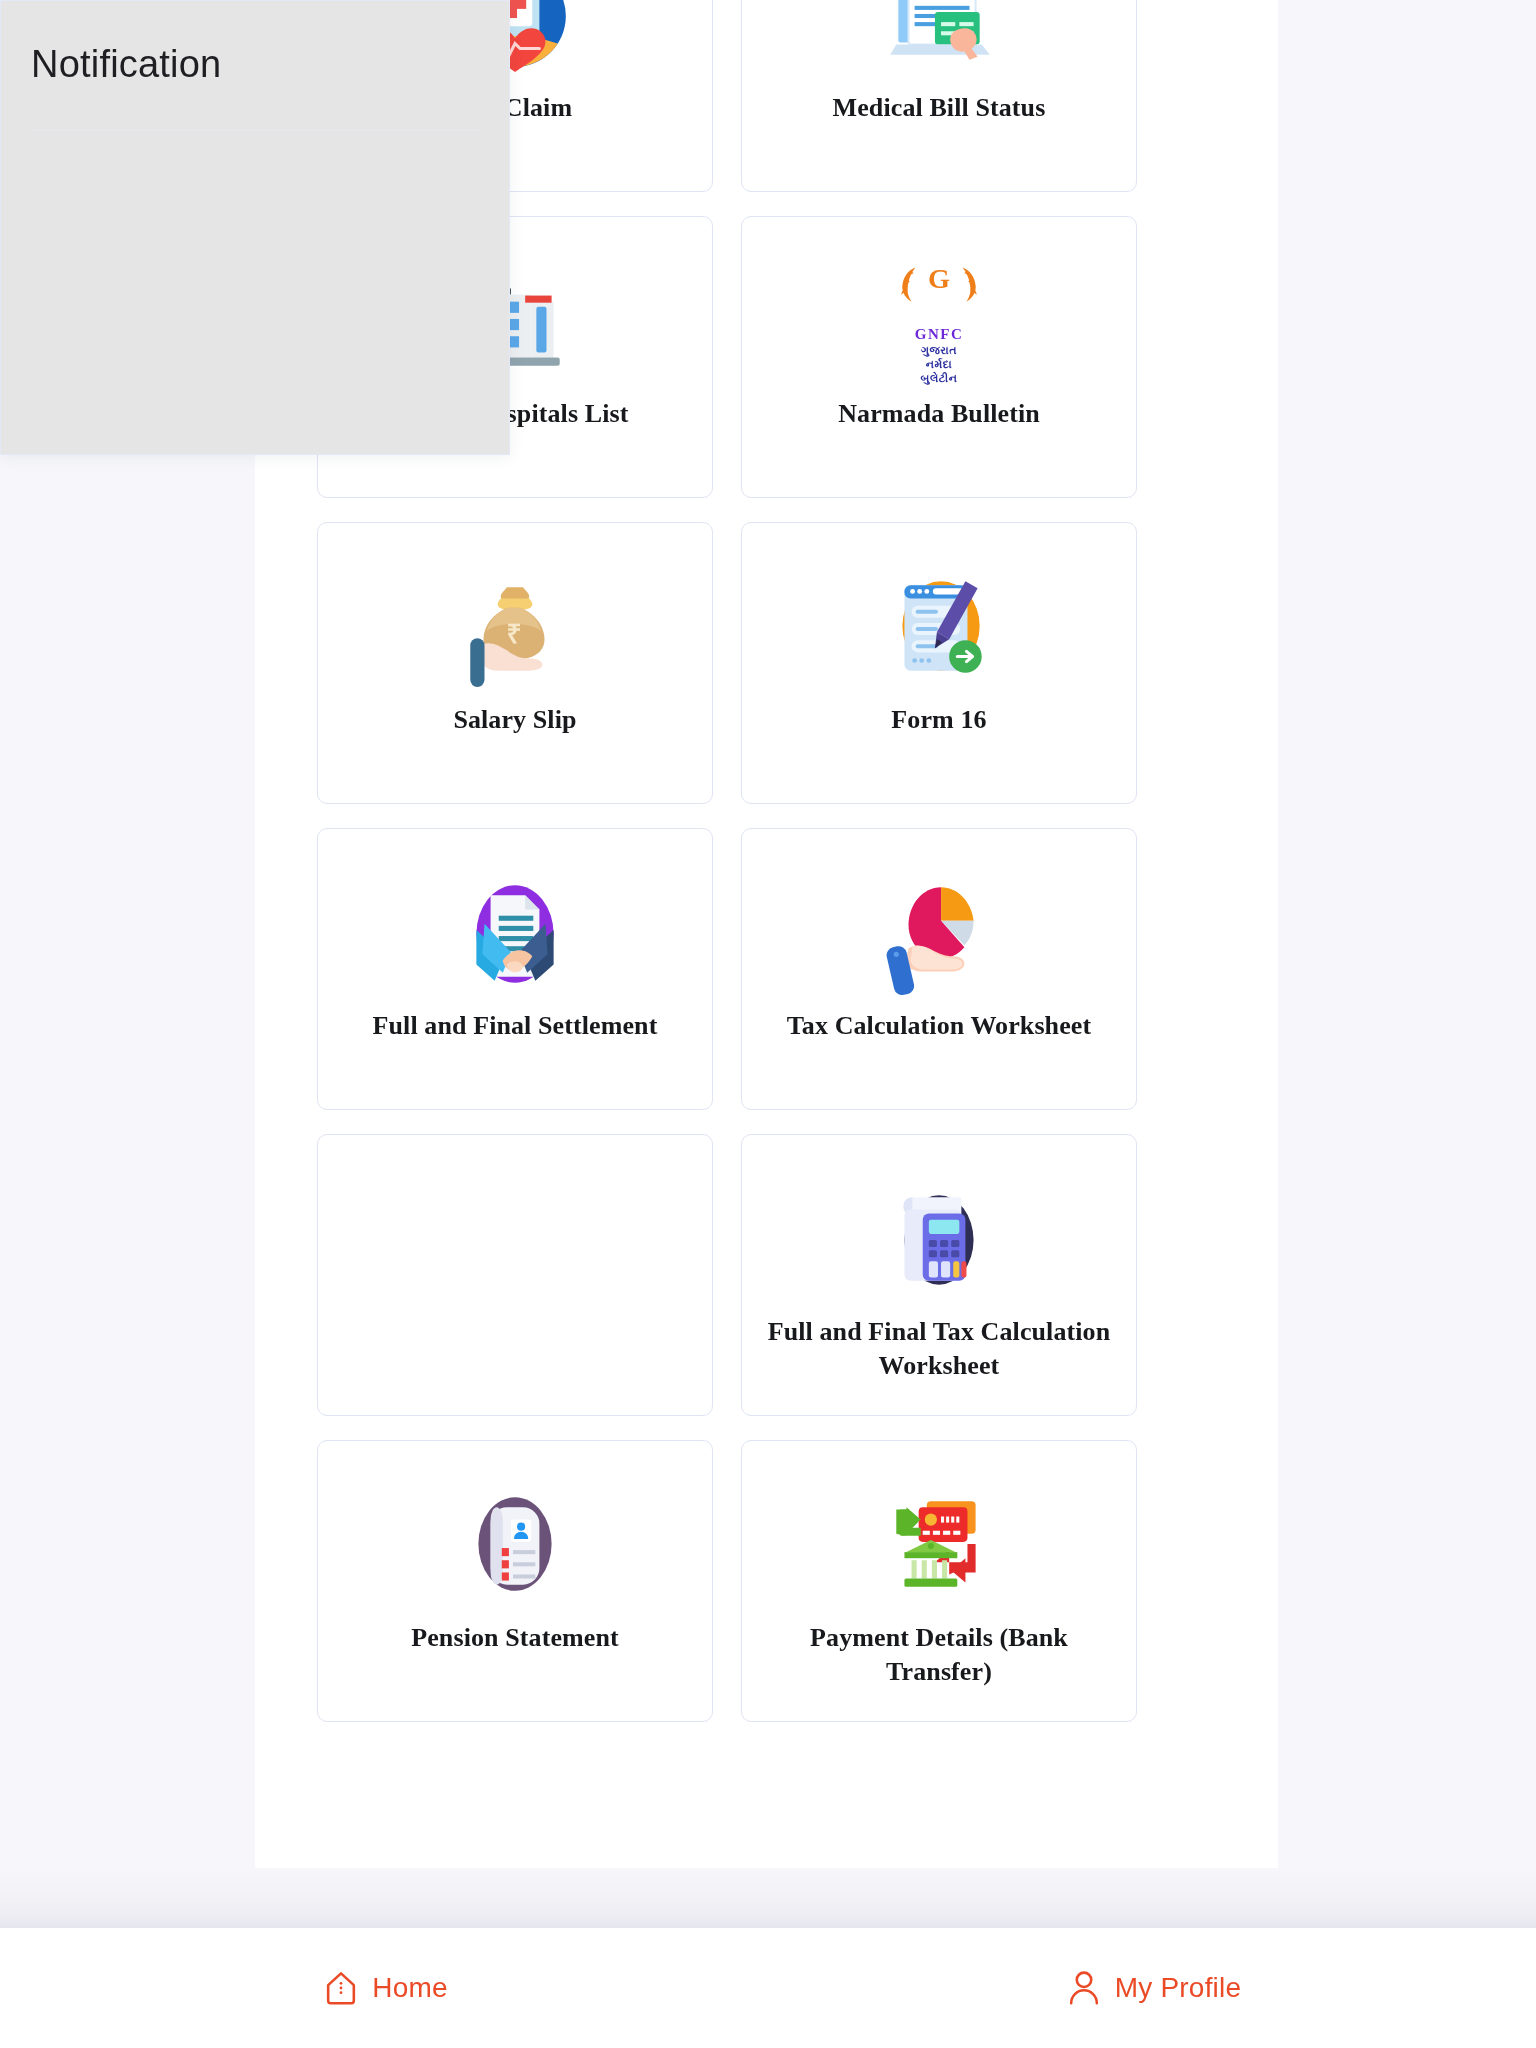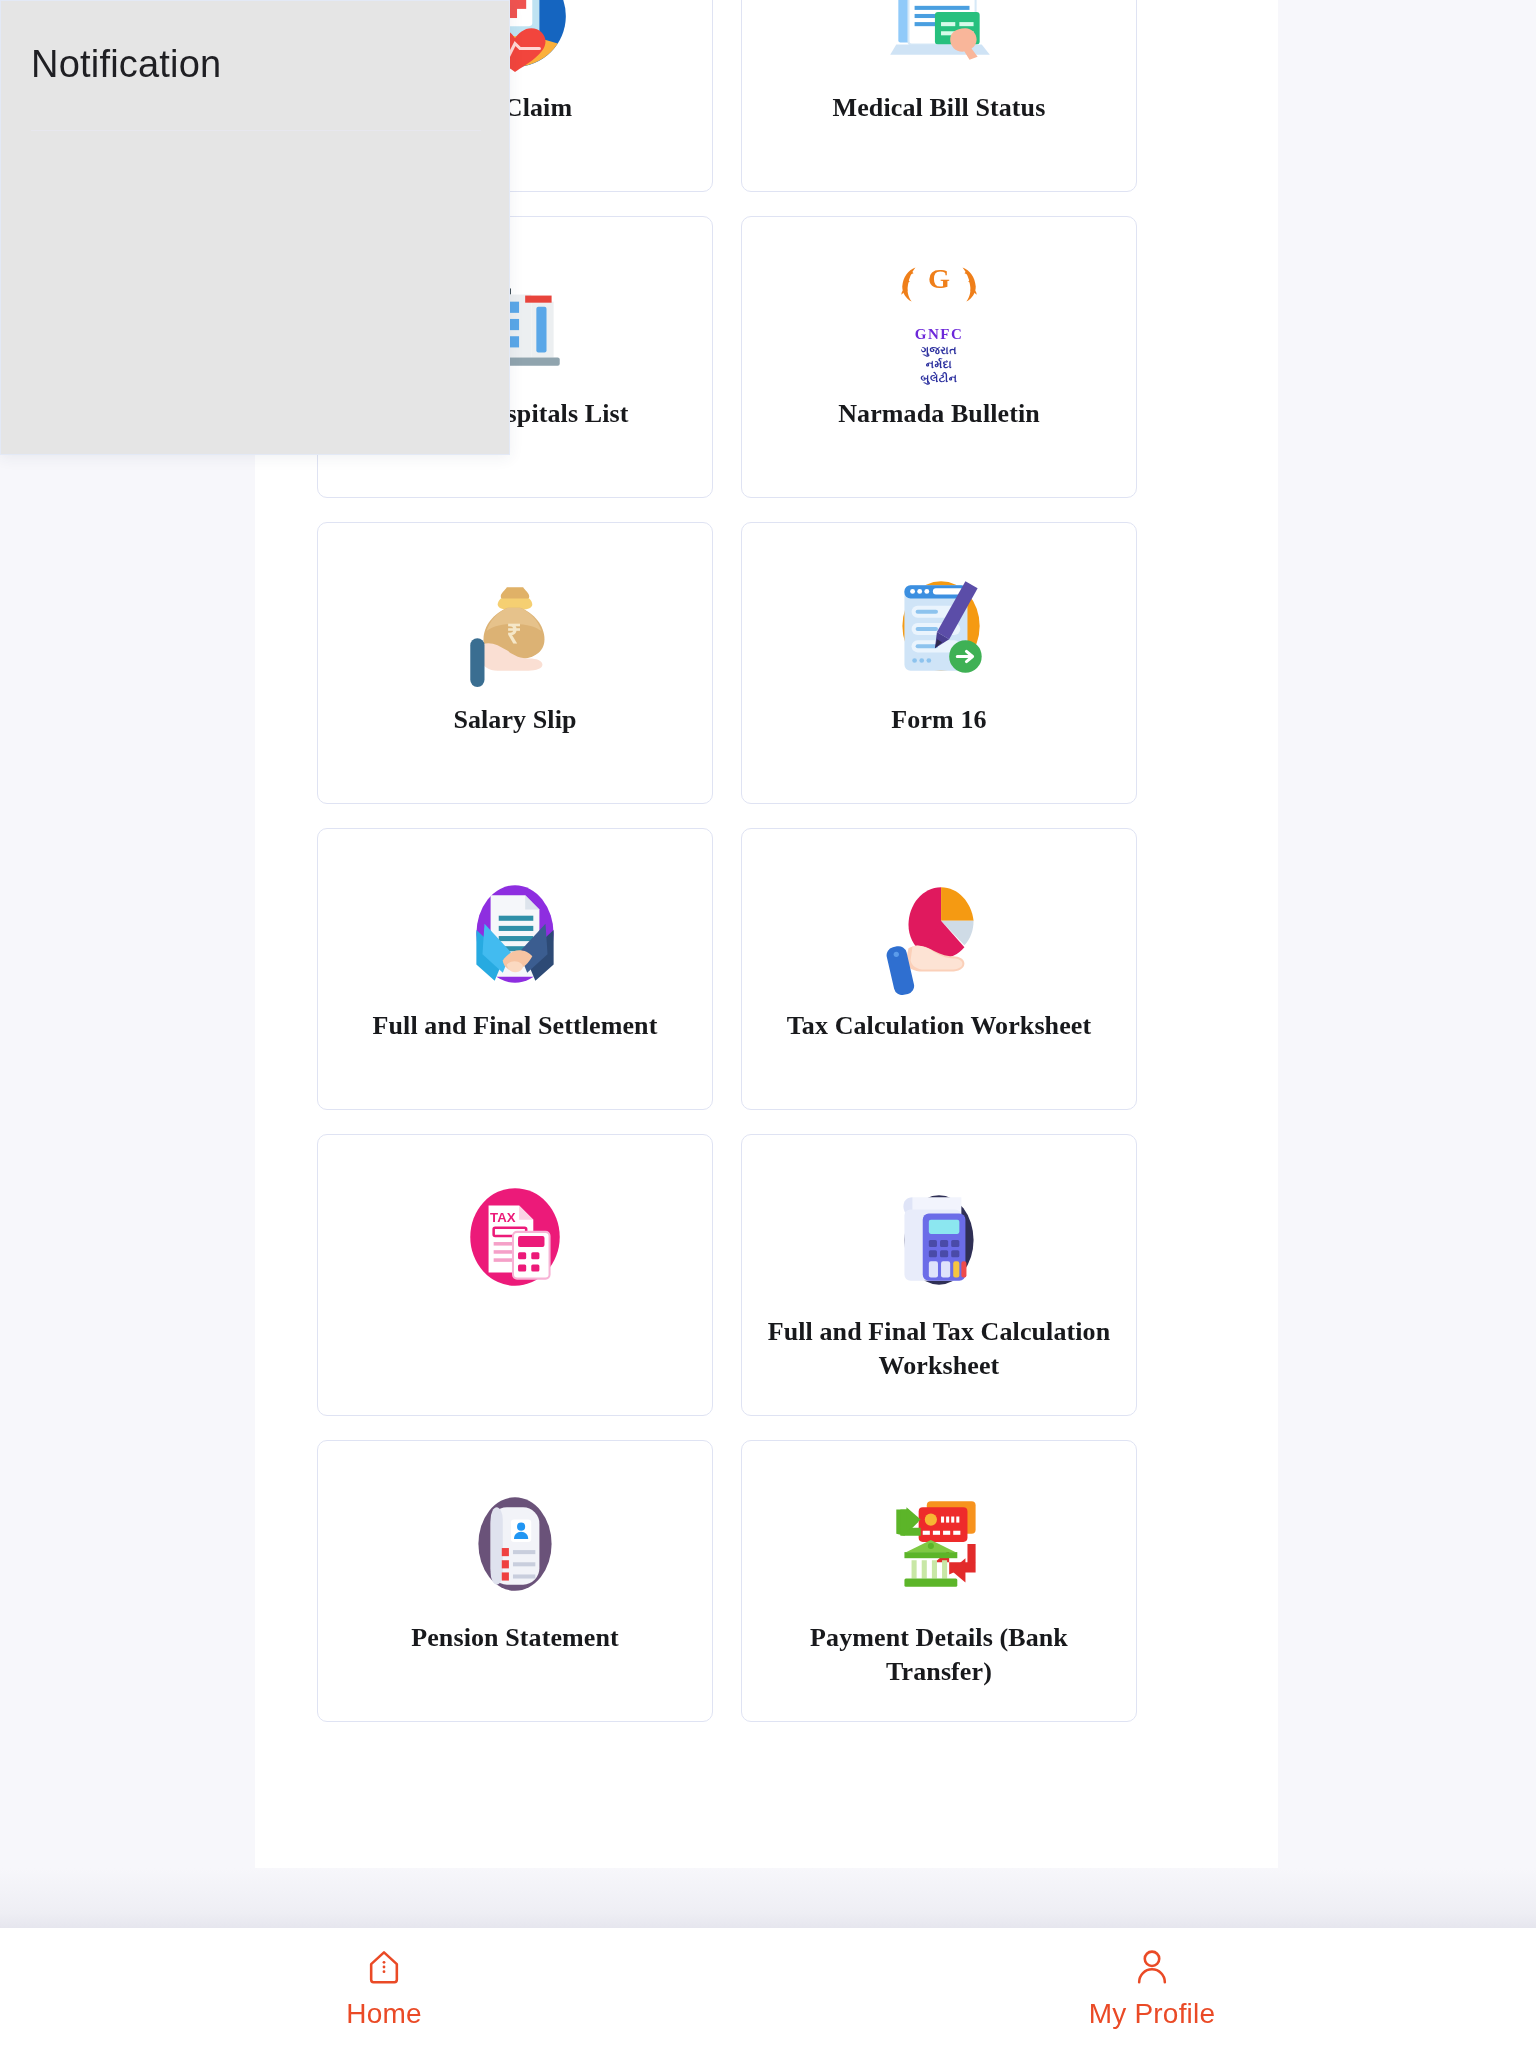--- a/index.html
+++ b/index.html
@@ -105,21 +105,21 @@
     left: 0; bottom: 0;
     width: 1536px; height: 120px;
     background: #ffffff;
     display: flex;
     align-items: center;
     z-index: 30;
   }
   .nav-item {
     flex: 1;
     display: flex;
-    flex-direction: column;
+    flex-direction: row;
     align-items: center;
     justify-content: center;
     gap: 10px;
     cursor: pointer;
   }
   .nav-icon { width: 42px; height: 42px; display:block; }
   .nav-label {
     font-family: "Liberation Sans", sans-serif;
     font-size: 28px;
     color: #ea4a26;
@@ -301,40 +301,20 @@
             <path d="M30 74c6-4 14-3 22 1 7 4 14 7 22 7 6 0 11 3 11 7 0 5-6 8-13 8H44c-9 0-15-4-17-9z" fill="#fbd0b9"></path>
             <path d="M34 72c6-2 13 0 20 5 6 4 13 7 20 7 5 0 9 2 9 5 0 4-5 6-11 6H46c-8 0-13-4-14-9z" fill="#fde3d4"></path>
             <rect x="12" y="72" width="20" height="48" rx="8" fill="#2f6fd0" transform="rotate(-13 22 96)"></rect>
             <circle cx="18" cy="80" r="2.6" fill="#5b9bea"></circle>
           </svg>
         </div>
         <div class="card-label">Tax Calculation Worksheet</div>
       </div>
 
       <div class="card">
-        <div class="card-icon">
-          <svg viewBox="0 0 120 120">
-            <ellipse cx="60" cy="57" rx="44" ry="48" fill="#ec1a79"></ellipse>
-            <path d="M34 26h30l14 14v52H34z" fill="#ffffff"></path>
-            <path d="M64 26l14 14H64z" fill="#fbd3e5"></path>
-            <text x="48" y="42" text-anchor="middle" font-family="Liberation Sans, sans-serif" font-size="13" font-weight="700" fill="#ec1a79">TAX</text>
-            <rect x="39" y="48" width="32" height="8" rx="1.5" fill="none" stroke="#ec1a79" stroke-width="2.5"></rect>
-            <rect x="39" y="62" width="24" height="3.5" fill="#f5a0c8"></rect>
-            <rect x="39" y="70" width="24" height="3.5" fill="#f5a0c8"></rect>
-            <rect x="39" y="78" width="24" height="3.5" fill="#f5a0c8"></rect>
-            <rect x="58" y="52" width="36" height="46" rx="4" fill="#ffffff" stroke="#f7b3d5" stroke-width="2"></rect>
-            <rect x="63" y="56" width="26" height="11" rx="2" fill="#ec1a79"></rect>
-            <g fill="#ec1a79">
-              <rect x="63" y="72" width="8" height="7" rx="1.5"></rect>
-              <rect x="76" y="72" width="8" height="7" rx="1.5"></rect>
-              <rect x="63" y="84" width="8" height="7" rx="1.5"></rect>
-              <rect x="76" y="84" width="8" height="7" rx="1.5"></rect>
-            </g>
-          </svg>
-        </div>
       </div>
 
       <div class="card">
         <div class="card-icon">
           <svg viewBox="0 0 120 120">
             <ellipse cx="60" cy="60" rx="34" ry="44" fill="#2f2f55"></ellipse>
             <path d="M34 18h48v18H34z" fill="#f2f4fd"></path>
             <path d="M34 18c-6 0-9 4-9 9s3 9 9 9z" fill="#dfe4f7"></path>
             <rect x="26" y="30" width="56" height="70" rx="6" fill="#e8ecfa"></rect>
             <rect x="44" y="34" width="42" height="66" rx="6" fill="#6b6ce8"></rect>

